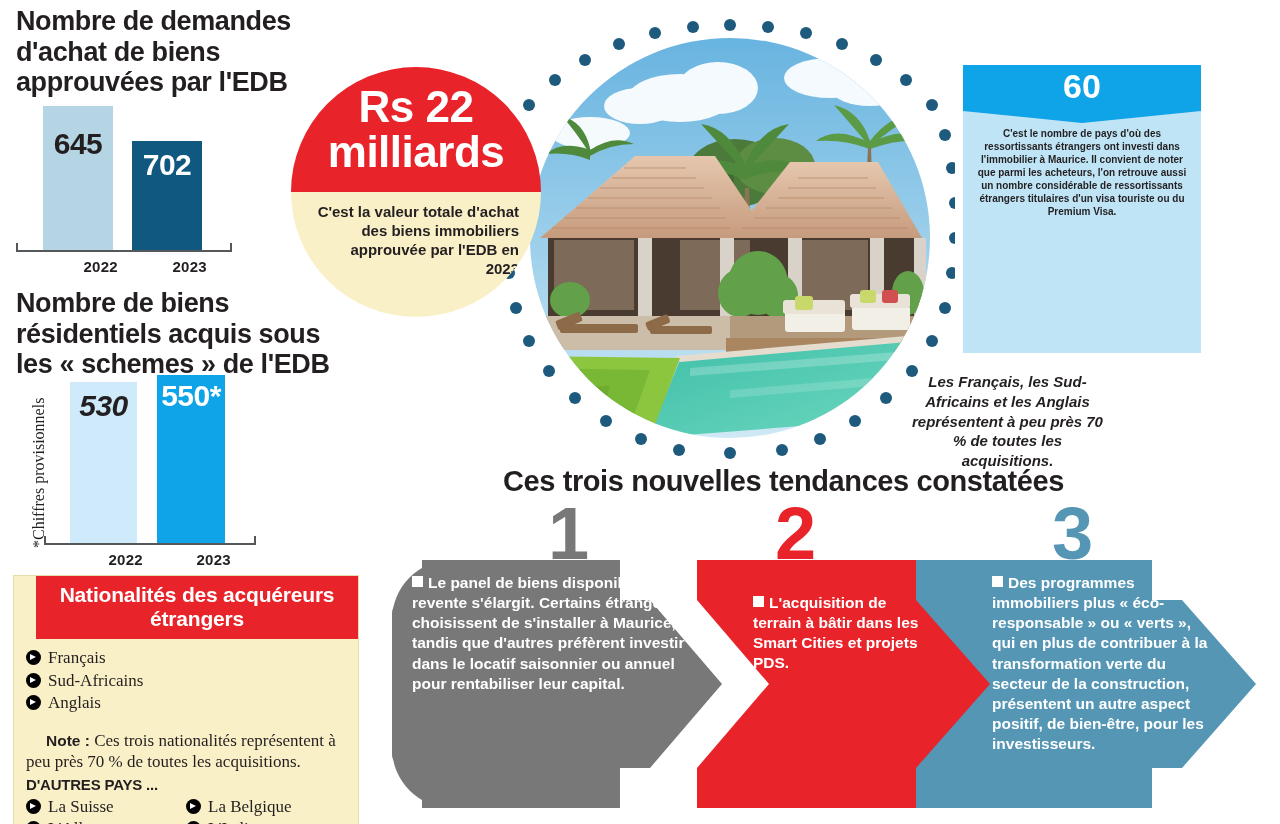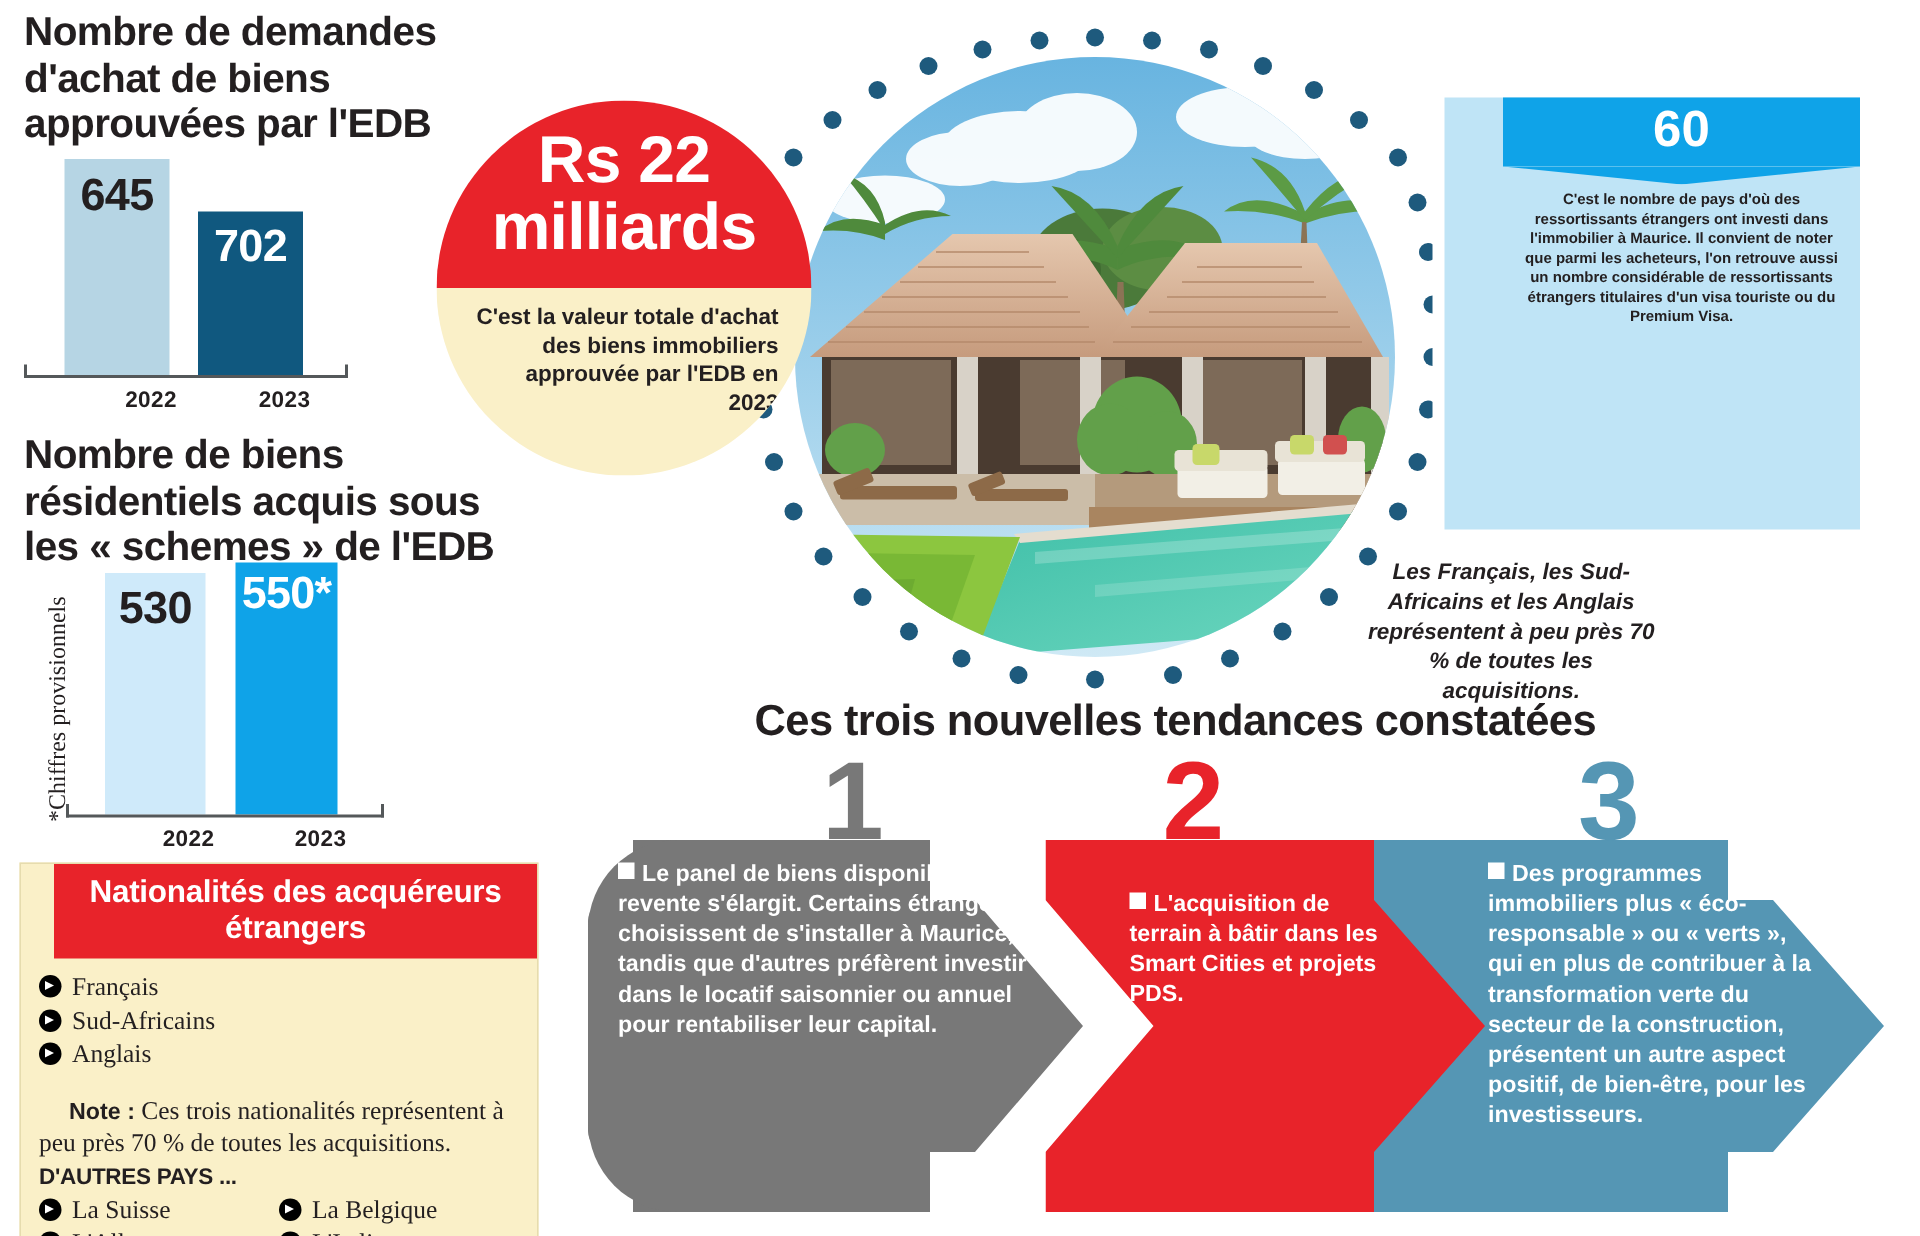--- a/index.html
+++ b/index.html
@@ -62,39 +62,39 @@
   .sq{display:inline-block;width:11px;height:11px;background:#fff;margin-right:5px;vertical-align:1px;}
 </style>
 </head>
 <body>
 
 <div class="abs h-title" style="left:16px;top:6px;width:320px;">Nombre de demandes d'achat de biens approuvées par l'EDB</div>
 
 <div class="abs" style="left:16px;top:90px;width:230px;height:180px;">
   <div style="position:absolute;left:0;top:0;width:230px;height:160px;">
     <div class="bar" style="left:27px;width:70px;height:144px;background:#b6d5e4;">
-      <div class="bar-val" style="top:8px;color:#231f20;text-align:center;">645</div>
+      <div class="bar-val" style="top:21px;color:#231f20;text-align:center;">645</div>
     </div>
     <div class="bar" style="left:116px;width:70px;height:109px;background:#10587f;">
       <div class="bar-val" style="top:7px;color:#ffffff;">702</div>
     </div>
   </div>
   <div class="axis" style="left:0;top:160px;width:216px;height:2px;"></div>
   <div class="axis" style="left:0;top:153px;width:2px;height:9px;"></div>
   <div class="axis" style="left:214px;top:153px;width:2px;height:9px;"></div>
   <div class="tick-lab" style="left:22px;top:168px;width:80px;">2022</div>
   <div class="tick-lab" style="left:111px;top:168px;width:80px;">2023</div>
 </div>
 
 <div class="abs h-title" style="left:16px;top:288px;width:340px;">Nombre de biens résidentiels acquis sous les « schemes » de l'EDB</div>
 
 <div class="abs" style="left:16px;top:370px;width:250px;height:190px;">
   <div class="ylab" style="left:14px;top:178px;">*Chiffres provisionnels</div>
   <div style="position:absolute;left:0;top:0;width:250px;height:173px;">
-    <div class="bar" style="left:54px;width:67px;height:161px;background:#cfeafa;">
+    <div class="bar" style="left:54px;width:67px;height:161px;background:#cfeafa;font-style:italic;">
       <div class="bar-val" style="top:7px;color:#231f20;">530</div>
     </div>
     <div class="bar" style="left:141px;width:68px;height:168px;background:#0fa3e8;">
       <div class="bar-val" style="top:4px;color:#ffffff;">550*</div>
     </div>
   </div>
   <div class="axis" style="left:28px;top:173px;width:212px;height:2px;"></div>
   <div class="axis" style="left:28px;top:166px;width:2px;height:9px;"></div>
   <div class="axis" style="left:238px;top:166px;width:2px;height:9px;"></div>
   <div class="tick-lab" style="left:47px;top:181px;width:80px;">2022</div>
@@ -330,21 +330,21 @@
     <div class="circ-big">
       <div>Rs 22</div>
       <div>milliards</div>
     </div>
   </div>
   <div class="circ-bot">
     <div class="circ-sub">C'est la valeur totale d'achat des biens immobiliers approuvée par l'EDB en 2023</div>
   </div>
 </div>
 
-<div class="statbox" style="left:963px;top:65px;width:238px;height:288px;padding-left:39px;">
+<div class="statbox" style="left:963px;top:65px;width:238px;height:288px;">
   <div class="statbox-hd">
     <div class="num">60</div>
     <div class="notch"></div>
   </div>
   <div class="statbox-body">C'est le nombre de pays d'où des ressortissants étrangers ont investi dans l'immobilier à Maurice. Il convient de noter que parmi les acheteurs, l'on retrouve aussi un nombre considérable de ressortissants étrangers titulaires d'un visa touriste ou du Premium Visa.</div>
 </div>
 
 <div class="caption" style="left:905px;top:372px;width:205px;">Les Français, les Sud-Africains et les Anglais représentent  à peu près 70 % de toutes les acquisitions.</div>
 
 <div class="sec-title" style="left:503px;top:465px;">Ces  trois nouvelles tendances constatées</div>

